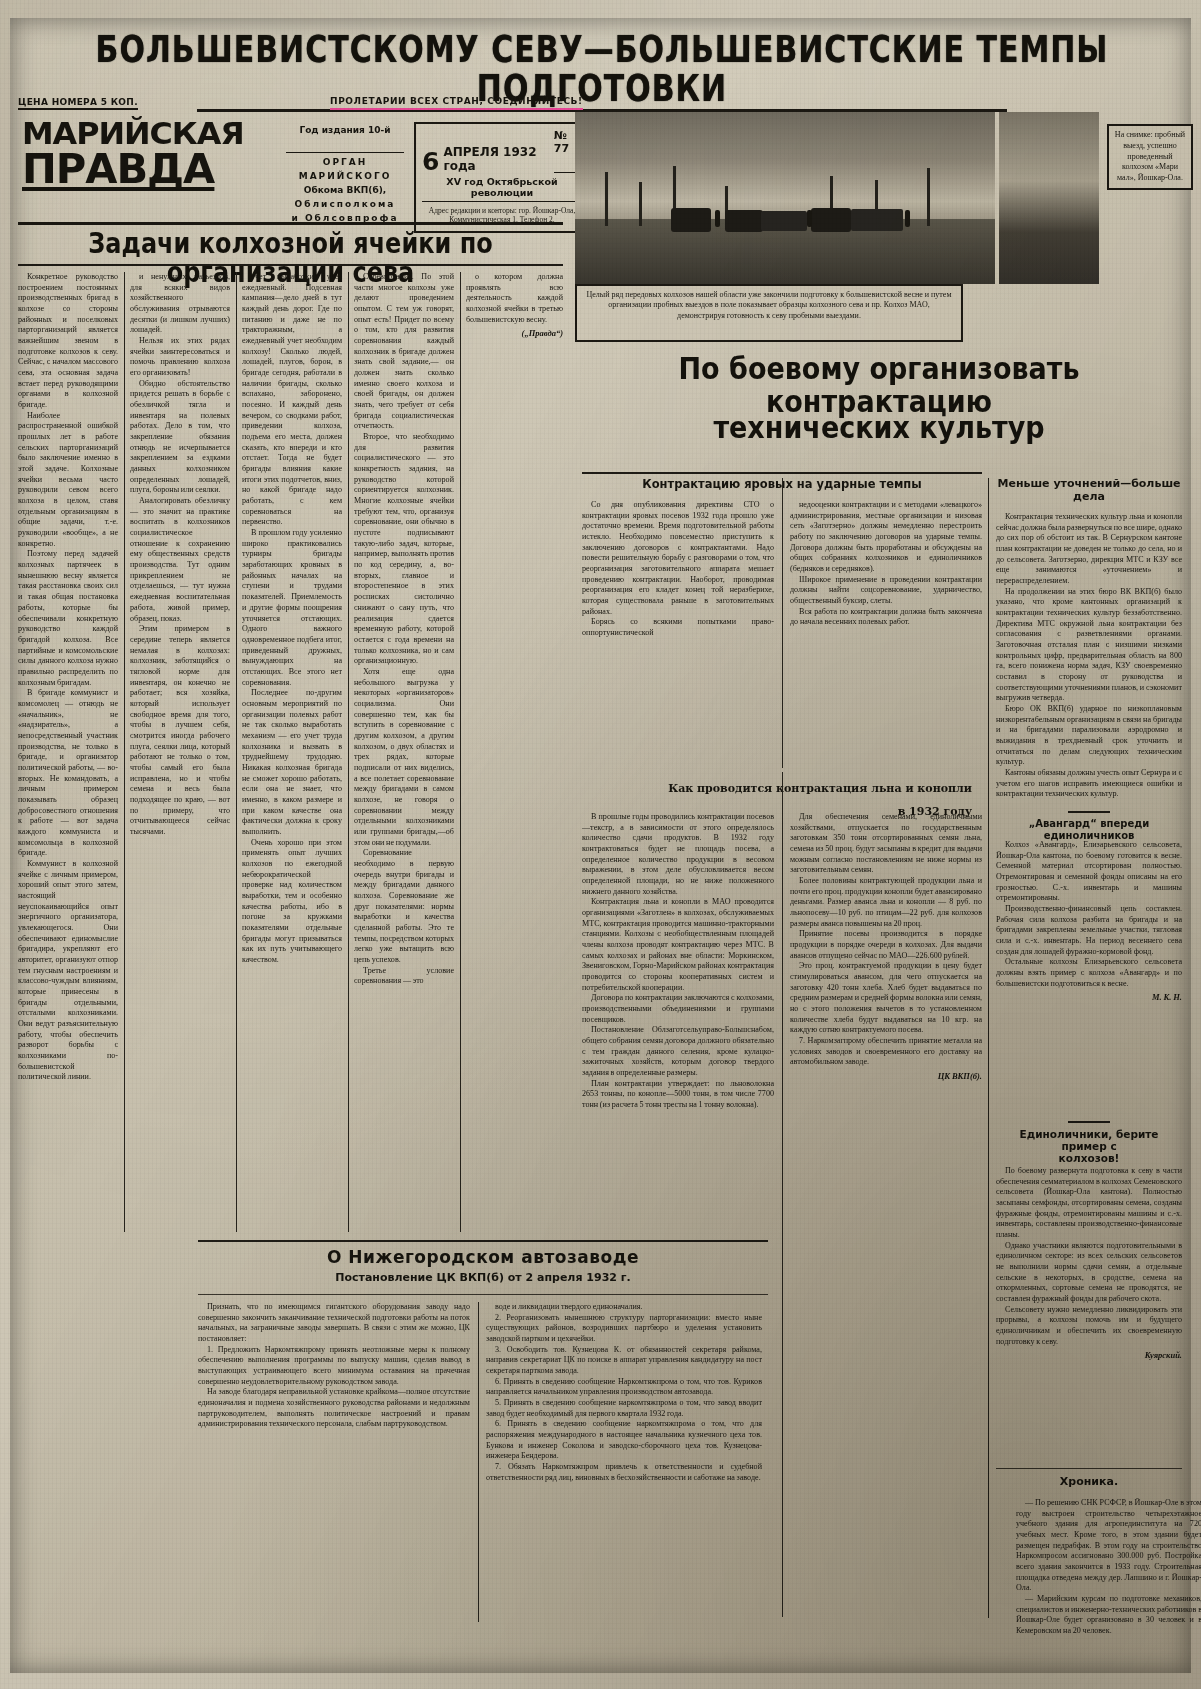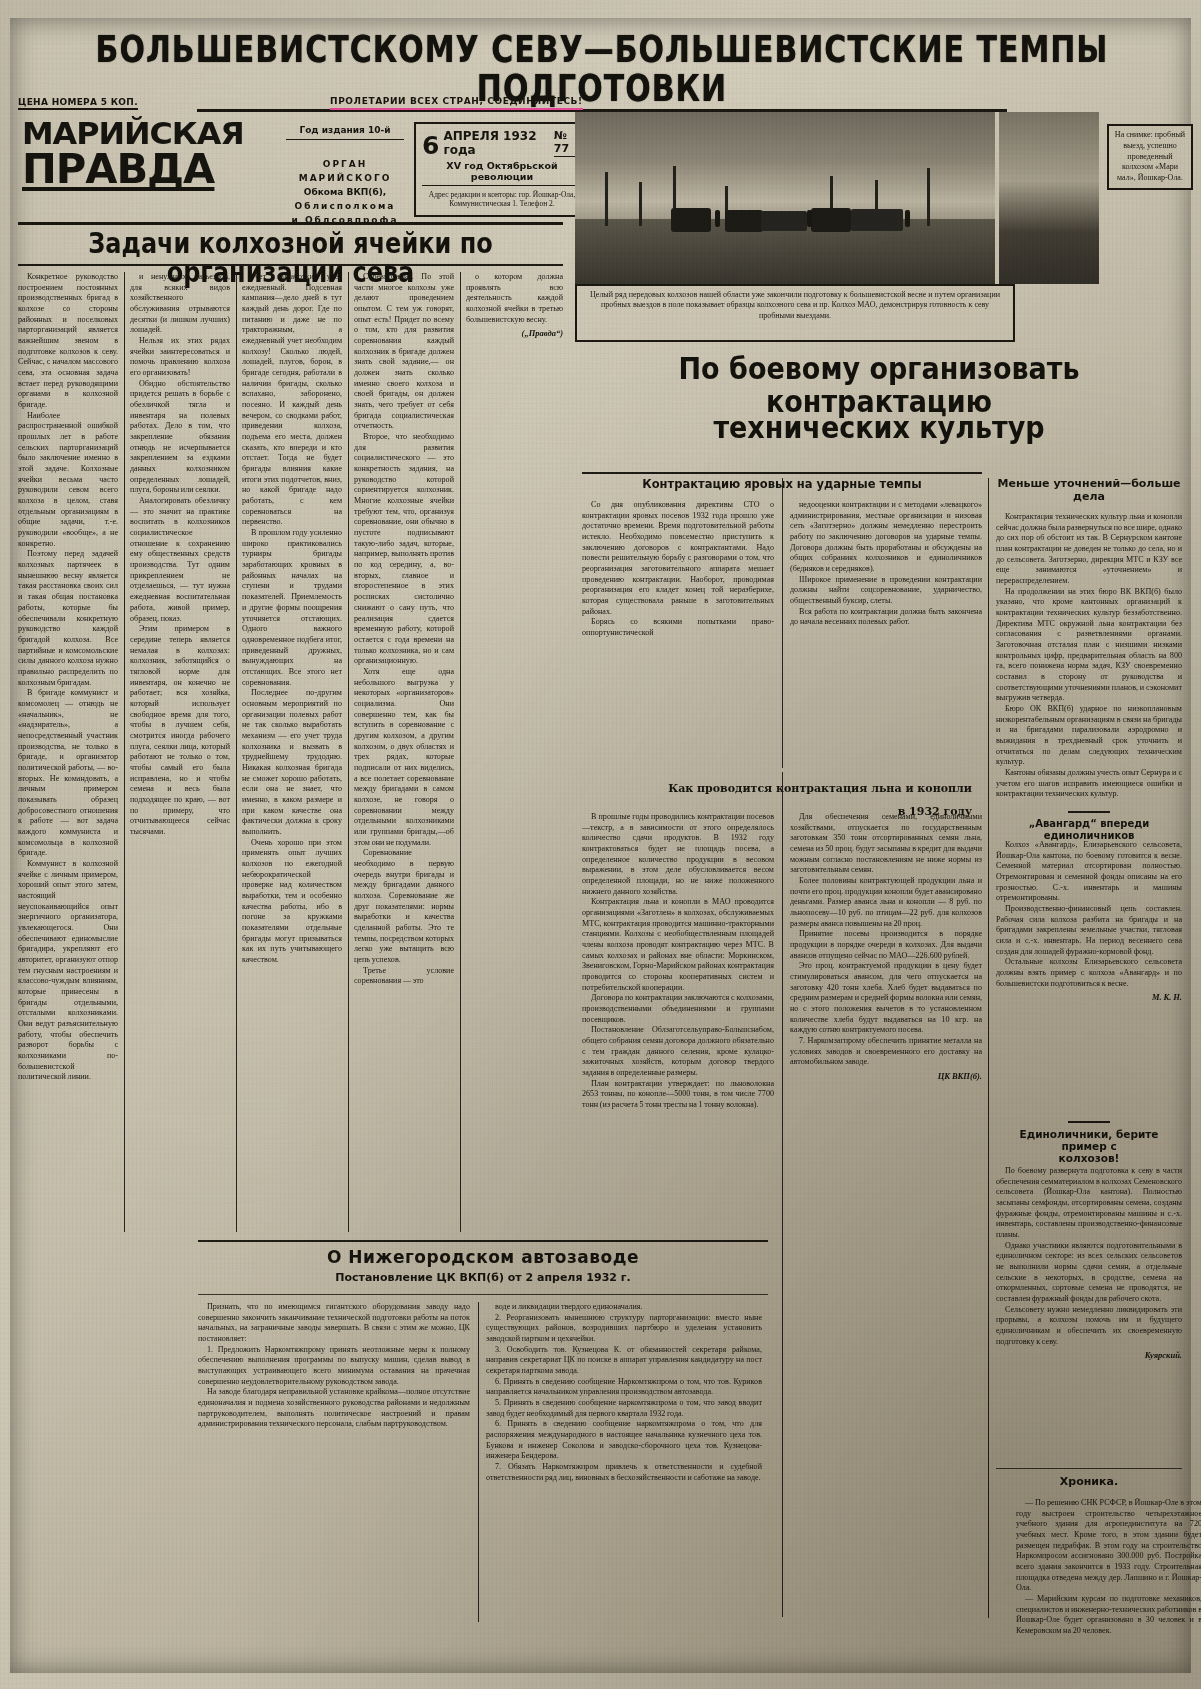--- a/index.html
+++ b/index.html
@@ -53,49 +53,49 @@
   .masthead{position:absolute;left:18px;top:118px;width:545px;height:100px;}
   .logo{position:absolute;left:4px;top:2px;width:250px;}
   .logo .l1{font-family:"DejaVu Sans",sans-serif;font-weight:bold;font-size:30px;
     letter-spacing:-1px;line-height:.95;transform:scaleX(1.06);transform-origin:left;}
   .logo .l2{font-family:"DejaVu Sans",sans-serif;font-weight:bold;font-size:40px;
     letter-spacing:-1px;line-height:.92;transform:scaleX(1.04);transform-origin:left;margin-top:2px;}
   .logo .l2 span{display:inline-block;border-bottom:4px solid #16140e;}
 
   .organ{position:absolute;left:268px;top:6px;width:118px;text-align:center;
     font-family:"DejaVu Sans",sans-serif;font-size:9px;line-height:1.55;font-weight:bold;}
-  .organ .top{border-bottom:1px solid #1b1812;padding-bottom:1px;margin-bottom:18px;}
+  .organ .top{border-bottom:1px solid #1b1812;padding-bottom:14px;margin-bottom:3px;}
   .organ .sp{letter-spacing:2px;}
 
   .dateblock{position:absolute;left:396px;top:4px;width:160px;
     border:2px solid #1b1812;padding:5px 6px 6px;}
   .dateblock .row1{display:flex;align-items:flex-end;justify-content:space-between;}
   .dateblock .day{font-family:"DejaVu Sans",sans-serif;font-weight:bold;font-size:25px;line-height:.9;}
   .dateblock .mon{font-family:"DejaVu Sans",sans-serif;font-weight:bold;font-size:12px;margin-left:4px;}
   .dateblock .num{font-family:"DejaVu Sans",sans-serif;font-weight:bold;font-size:11px;
-    border-bottom:1px solid #1b1812;padding-bottom:1px;}
+    border-bottom:1px solid #1b1812;padding-bottom:17px;}
   .dateblock .yr{font-family:"DejaVu Sans",sans-serif;font-weight:bold;font-size:9.5px;
     text-align:center;margin-top:3px;border-bottom:1px solid #1b1812;padding-bottom:3px;}
   .dateblock .addr{font-size:7.5px;line-height:1.25;margin-top:4px;text-align:center;}
 
   .mast-rule{position:absolute;left:18px;top:222px;width:545px;height:3px;background:#1b1812;}
 
   
   .photo-wrap{position:absolute;left:575px;top:112px;width:608px;height:230px;}
   .photo{position:absolute;left:0;top:0;width:420px;height:172px;overflow:hidden;
     background:#2d2a24;}
   .photo .sky{position:absolute;inset:0;
     background:linear-gradient(180deg,#6f6a5e 0%,#8c8576 28%,#bdb6a4 52%,#8f8878 70%,#4e4a40 100%);}
   .photo .ground{position:absolute;left:0;bottom:0;width:100%;height:38%;
     background:linear-gradient(180deg,#5a564a,#39362e);}
   .photo .tree{position:absolute;bottom:34%;width:3px;background:#23211b;}
   .photo .horse{position:absolute;bottom:30%;background:#1d1b16;border-radius:3px;}
   .photo .cart{position:absolute;bottom:31%;background:#262420;border-radius:2px;}
   .photo .man{position:absolute;bottom:33%;width:5px;height:17px;background:#191711;border-radius:2px;}
-  .photo2{position:absolute;left:0;top:172px;width:440px;height:58px;
+  .photo2{position:absolute;left:0;top:172px;width:388px;height:58px;
     border:2px solid #1b1812;background:#cdc6b4;padding:4px 8px;box-sizing:border-box;}
   .photo2 p{margin:0;font-size:8px;line-height:1.3;text-align:center;}
 
   .photo-right{position:absolute;left:424px;top:0;width:100px;height:172px;overflow:hidden;background:#3a362e;}
   .photo-right .f{position:absolute;inset:0;
     background:linear-gradient(180deg,#7b7567 0%,#a9a290 40%,#56514553 70%,#33302a 100%);}
   .inset{position:absolute;left:532px;top:12px;width:74px;
     border:2px solid #1b1812;padding:4px 4px;background:#cdc6b4;}
   .inset p{margin:0;font-size:8px;line-height:1.35;text-align:center;}
 

